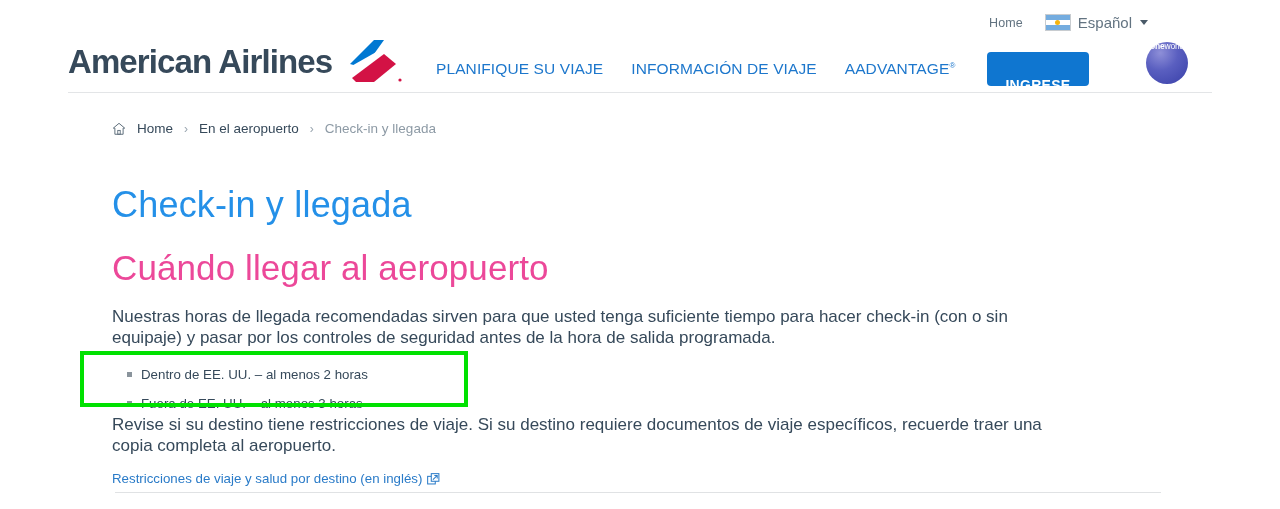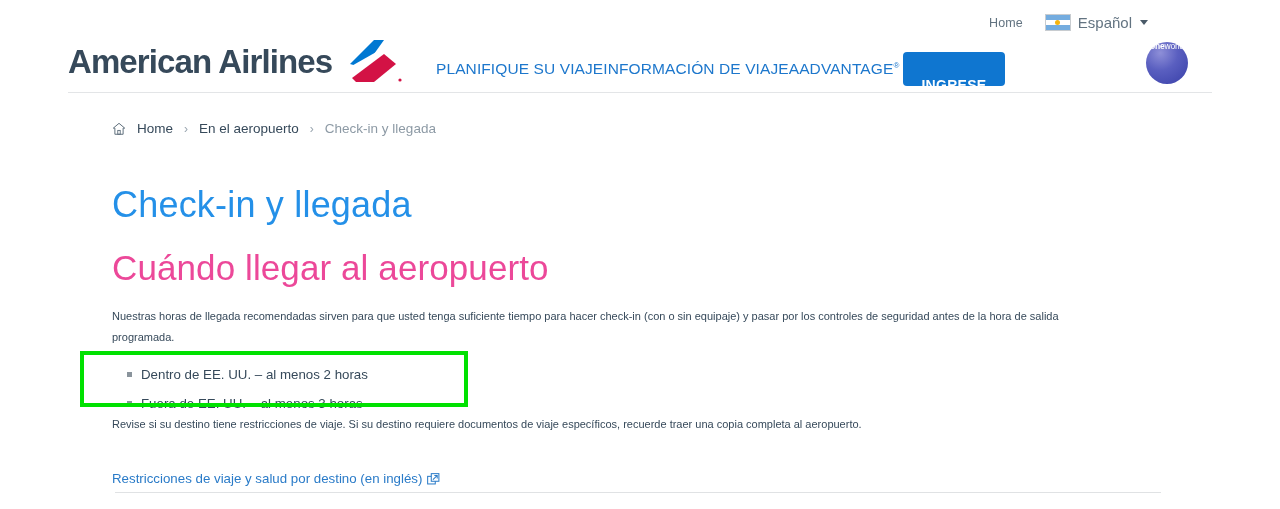--- a/index.html
+++ b/index.html
@@ -111,20 +111,21 @@
     flex: none;
     margin-left: 2px;
   }
 
   .main-nav {
     position: absolute;
     left: 436px;
     top: 22px;
     display: flex;
     align-items: center;
+    gap: 28px;
   }
   .nav-link {
     font-size: 15.5px;
     color: #1d77cc;
     text-decoration: none;
     letter-spacing: .1px;
     white-space: nowrap;
   }
   .nav-link sup {
     font-size: 8px;
@@ -221,21 +222,21 @@
     color: #ec4899;
     letter-spacing: .1px;
     line-height: 1.2;
   }
 
   .para {
     position: absolute;
     left: 112px;
     width: 966px;
     margin: 0;
-    font-size: 11px;
+    font-size: 17px;
     line-height: 21px;
     color: #36495a;
   }
   .para-intro { top: 306px; }
   .para-restrictions { top: 414px; width: 960px; }
 
   .bullet-list {
     position: absolute;
     left: 112px;
     top: 356px;

